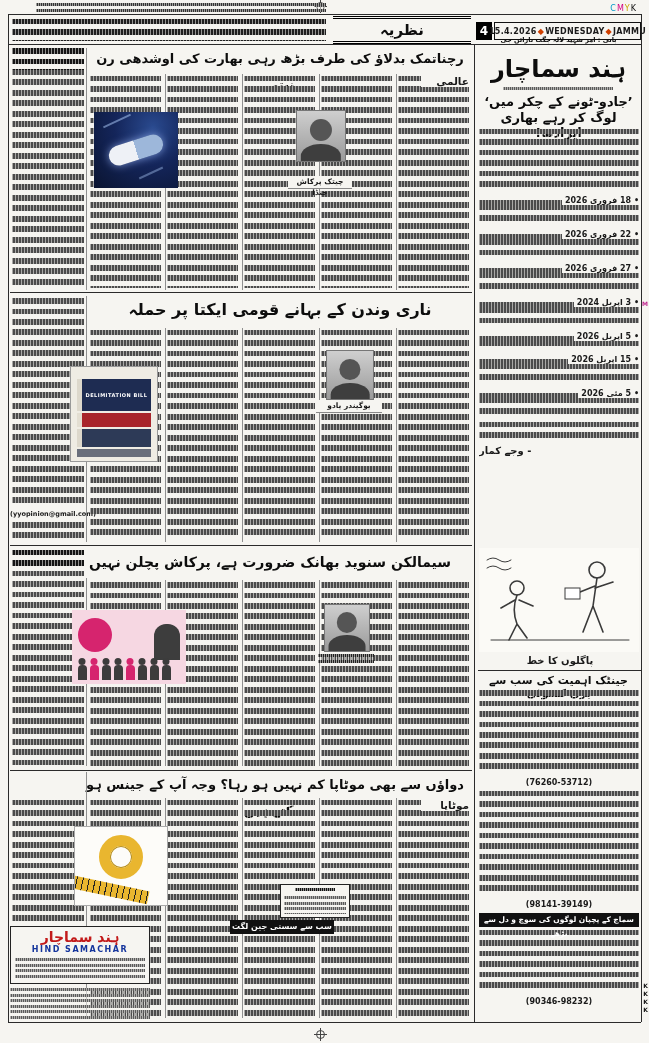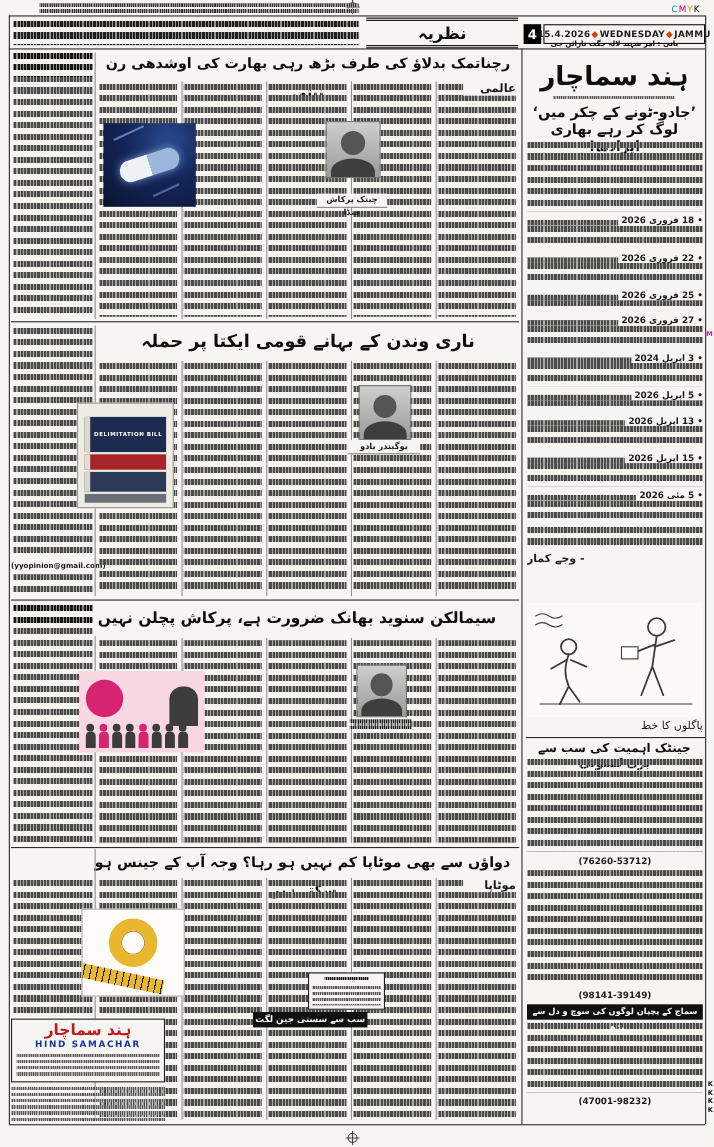--- a/index.html
+++ b/index.html
@@ -96,52 +96,38 @@
     </div>
     <div>
       <div class="entry-first">
           <span class="entry-date">22 فروری 2026</span>
           <span class="entry-fill"></span>
         </div>
       <div class="sim" style="height:21px"></div>
     </div>
     <div>
       <div class="entry-first">
-          <span class="entry-date">25 فروری 2026</span>
+          <span class="entry-date">27 فروری 2026</span>
+          <span class="entry-fill"></span>
+        </div>
+      <div class="sim" style="height:21px"></div>
+    </div>
+    <div>
+      <div class="entry-first">
+          <span class="entry-date">3 اپریل 2024</span>
+          <span class="entry-fill"></span>
+        </div>
+      <div class="sim" style="height:21px"></div>
+    </div>
+    <div>
+      <div class="entry-first">
+          <span class="entry-date">5 اپریل 2026</span>
           <span class="entry-fill"></span>
         </div>
       <div class="sim" style="height:10px"></div>
-    </div>
-    <div>
-      <div class="entry-first">
-          <span class="entry-date">27 فروری 2026</span>
-          <span class="entry-fill"></span>
-        </div>
-      <div class="sim" style="height:21px"></div>
-    </div>
-    <div>
-      <div class="entry-first">
-          <span class="entry-date">3 اپریل 2024</span>
-          <span class="entry-fill"></span>
-        </div>
-      <div class="sim" style="height:21px"></div>
-    </div>
-    <div>
-      <div class="entry-first">
-          <span class="entry-date">5 اپریل 2026</span>
-          <span class="entry-fill"></span>
-        </div>
-      <div class="sim" style="height:10px"></div>
-    </div>
-    <div>
-      <div class="entry-first">
-          <span class="entry-date">13 اپریل 2026</span>
-          <span class="entry-fill"></span>
-        </div>
-      <div class="sim" style="height:21px"></div>
     </div>
     <div>
       <div class="entry-first">
           <span class="entry-date">15 اپریل 2026</span>
           <span class="entry-fill"></span>
         </div>
       <div class="sim" style="height:21px"></div>
     </div>
     <div>
       <div class="entry-first">
@@ -162,32 +148,32 @@
         <path d="M116 38 L96 46 M116 40 L134 34"></path>
         <rect x="86" y="40" width="15" height="11" fill="#fff" stroke-width="1"></rect>
         <circle cx="38" cy="40" r="7"></circle>
         <path d="M38 47 C34 58 34 66 38 76 M38 76 L30 92 M38 76 L48 90"></path>
         <path d="M36 52 L22 60 M40 52 L54 58"></path>
         <path d="M12 92 L150 92" stroke-width="1"></path>
         <path d="M8 12 q6 -4 12 0 q6 4 12 0 M8 20 q6 -4 12 0 q6 4 12 0" stroke-width="1"></path>
       </g>
     </svg>
   </div>
-  <div class="abs" style="left:481px;top:655px;width:158px;font-size:10px;font-weight:normal;direction:rtl;text-align:right">پاگلوں کا خط</div>
+  <div class="abs" style="left:481px;top:655px;width:158px;font-size:10px;font-weight:bold;direction:rtl;text-align:center">پاگلوں کا خط</div>
   <div class="rule-h" style="left:478px;top:670px;width:163px"></div>
 
   <div class="abs hl" style="left:478px;top:674px;width:161px;font-size:11px">جینٹک اہمیت کی سب سے بڑی کسوٹی</div>
   <div class="abs" style="left:479px;top:690px;width:160px;height:328px;overflow:hidden">
     <div class="sim" style="height:84px"></div>
     <div class="phone">(76260-53712)</div>
     <div class="sim" style="height:105px"></div>
     <div class="phone">(98141-39149)</div>
     <div class="bar-reverse" style="height:14px;line-height:14px;font-size:7.5px;margin:3px 0">سماج کے پچپان لوگوں کی سوچ و دل سے بڑھے</div>
     <div class="sim" style="height:63px"></div>
-    <div class="phone">(47001-98232)</div>
+    <div class="phone">(90346-98232)</div>
   </div>
 
   <div class="rule-h" style="left:10px;top:292px;width:462px;background:#2b2b2b"></div>
   <div class="rule-h" style="left:10px;top:545px;width:462px;background:#2b2b2b"></div>
   <div class="rule-h" style="left:10px;top:770px;width:462px;background:#2b2b2b"></div>
 
   <div class="abs hl" style="left:90px;top:46px;width:380px;font-size:13px;line-height:26px">رچناتمک بدلاؤ کی طرف بڑھ رہی بھارت کی اوشدھی رن نیتی</div>
   <div class="abs sim" style="left:12px;top:48px;width:72px;height:240px"></div>
   <div class="abs sim" style="left:12px;top:48px;width:72px;height:22px;--ink:#141414"></div>
   <div class="rule-v" style="left:86px;top:48px;height:242px"></div>

